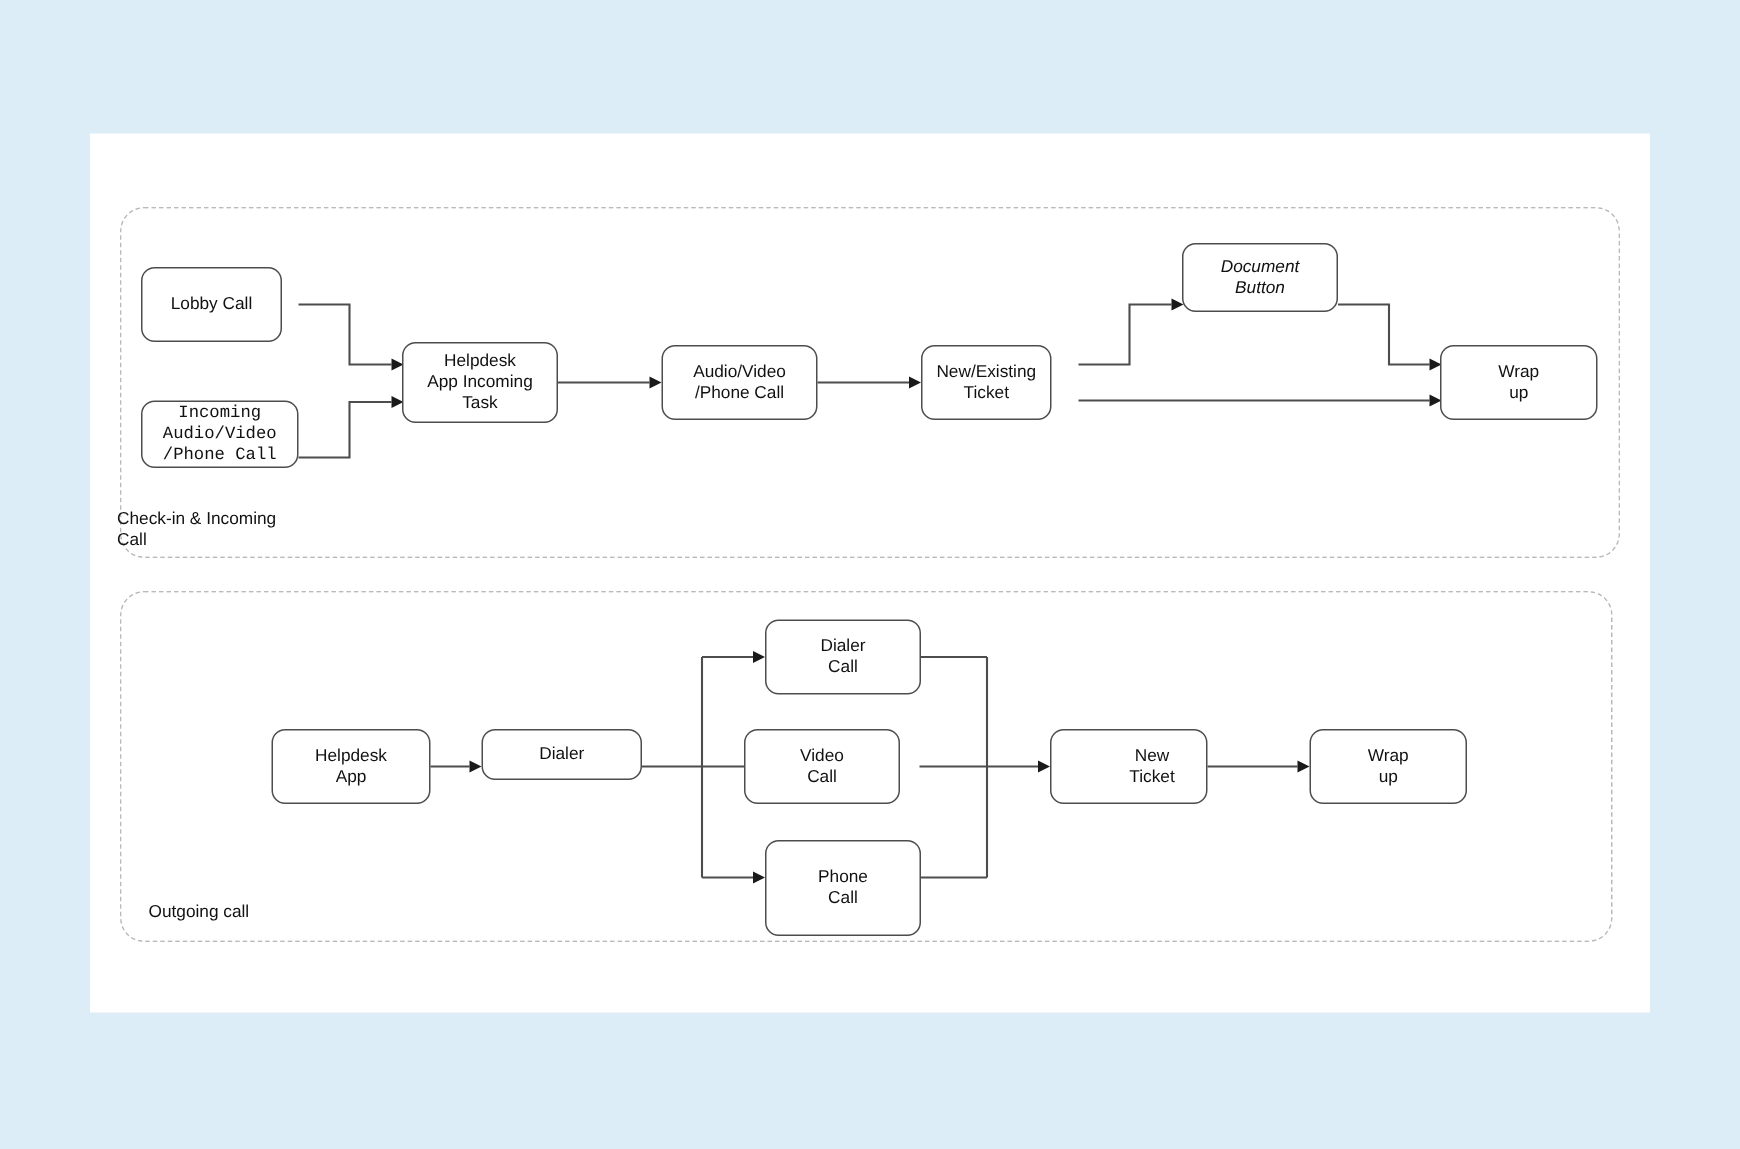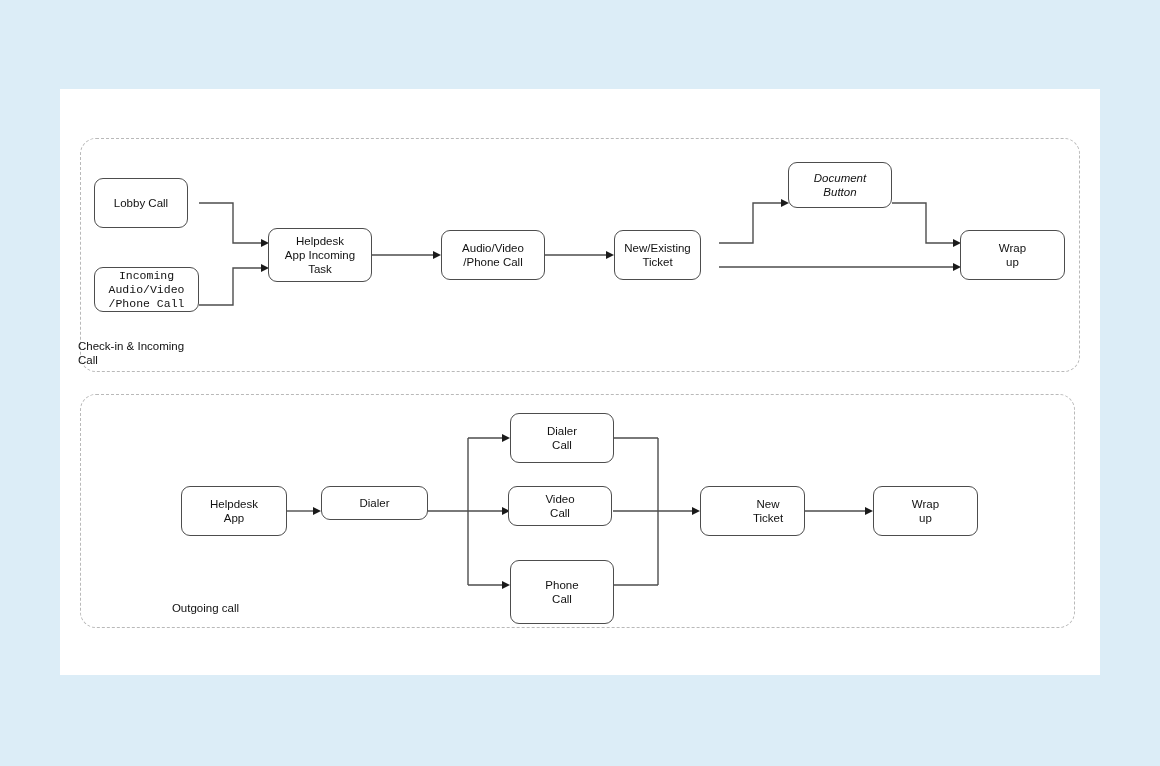--- a/index.html
+++ b/index.html
@@ -58,21 +58,21 @@
   }
   #label-checkin {
     left: 78px;
     top: 340px;
     width: 120px;
   }
   #label-outgoing {
     left: 99px;
     top: 602px;
     width: 140px;
-    text-align: right;
+    text-align: left;
   }
   .node {
     position: absolute;
     box-sizing: border-box;
     border: 1.3px solid #4d4d4d;
     border-radius: 9px;
     background: #ffffff;
     display: flex;
     align-items: center;
     justify-content: center;
@@ -185,21 +185,21 @@
 up</div>
 
   <div class="node" style="left:181px; top:486px; width:106px; height:50px;">Helpdesk
 App</div>
 
   <div class="node" style="left:321px; top:486px; width:107px; height:34px;">Dialer</div>
 
   <div class="node" style="left:510px; top:413px; width:104px; height:50px;">Dialer
 Call</div>
 
-  <div class="node" style="left:508px; top:486px; width:104px; height:40px;">Video
+  <div class="node" style="left:496px; top:486px; width:104px; height:50px;">Video
 Call</div>
 
   <div class="node" style="left:510px; top:560px; width:104px; height:64px;">Phone
 Call</div>
 
   <div class="node" style="left:700px; top:486px; width:105px; height:50px;padding-left:31px;">New
 Ticket</div>
 
   <div class="node" style="left:873px; top:486px; width:105px; height:50px;">Wrap
 up</div>

